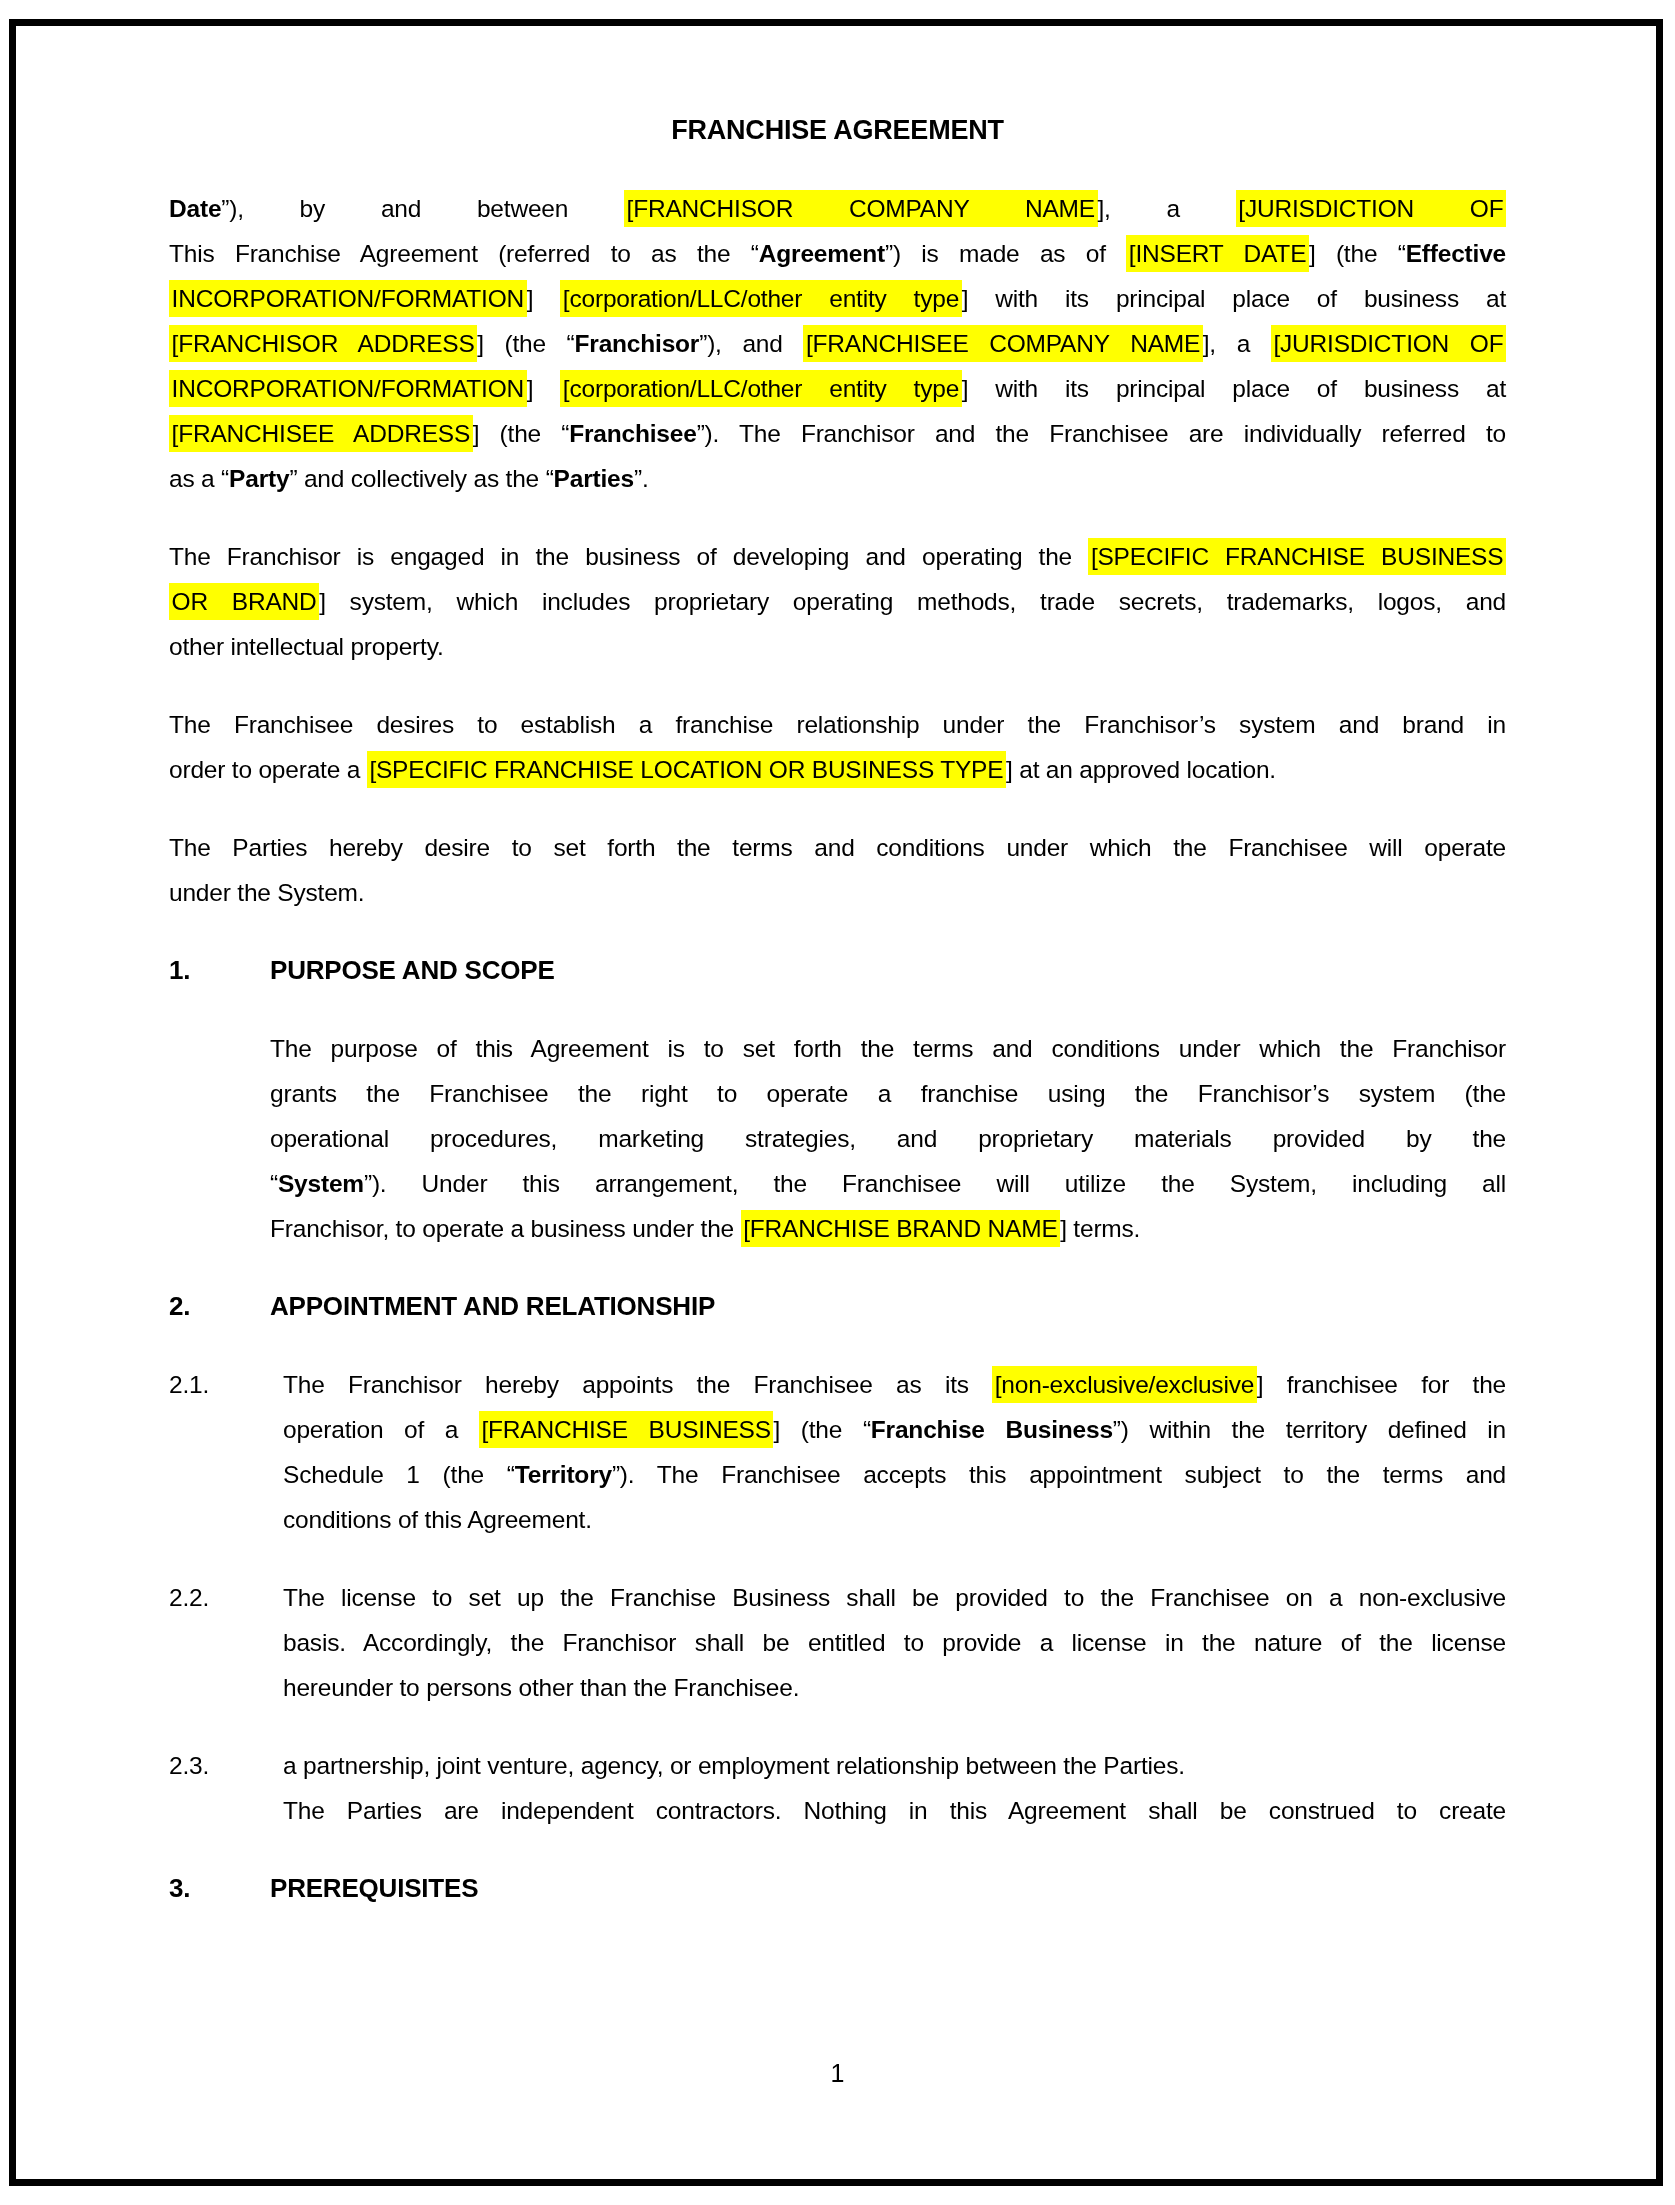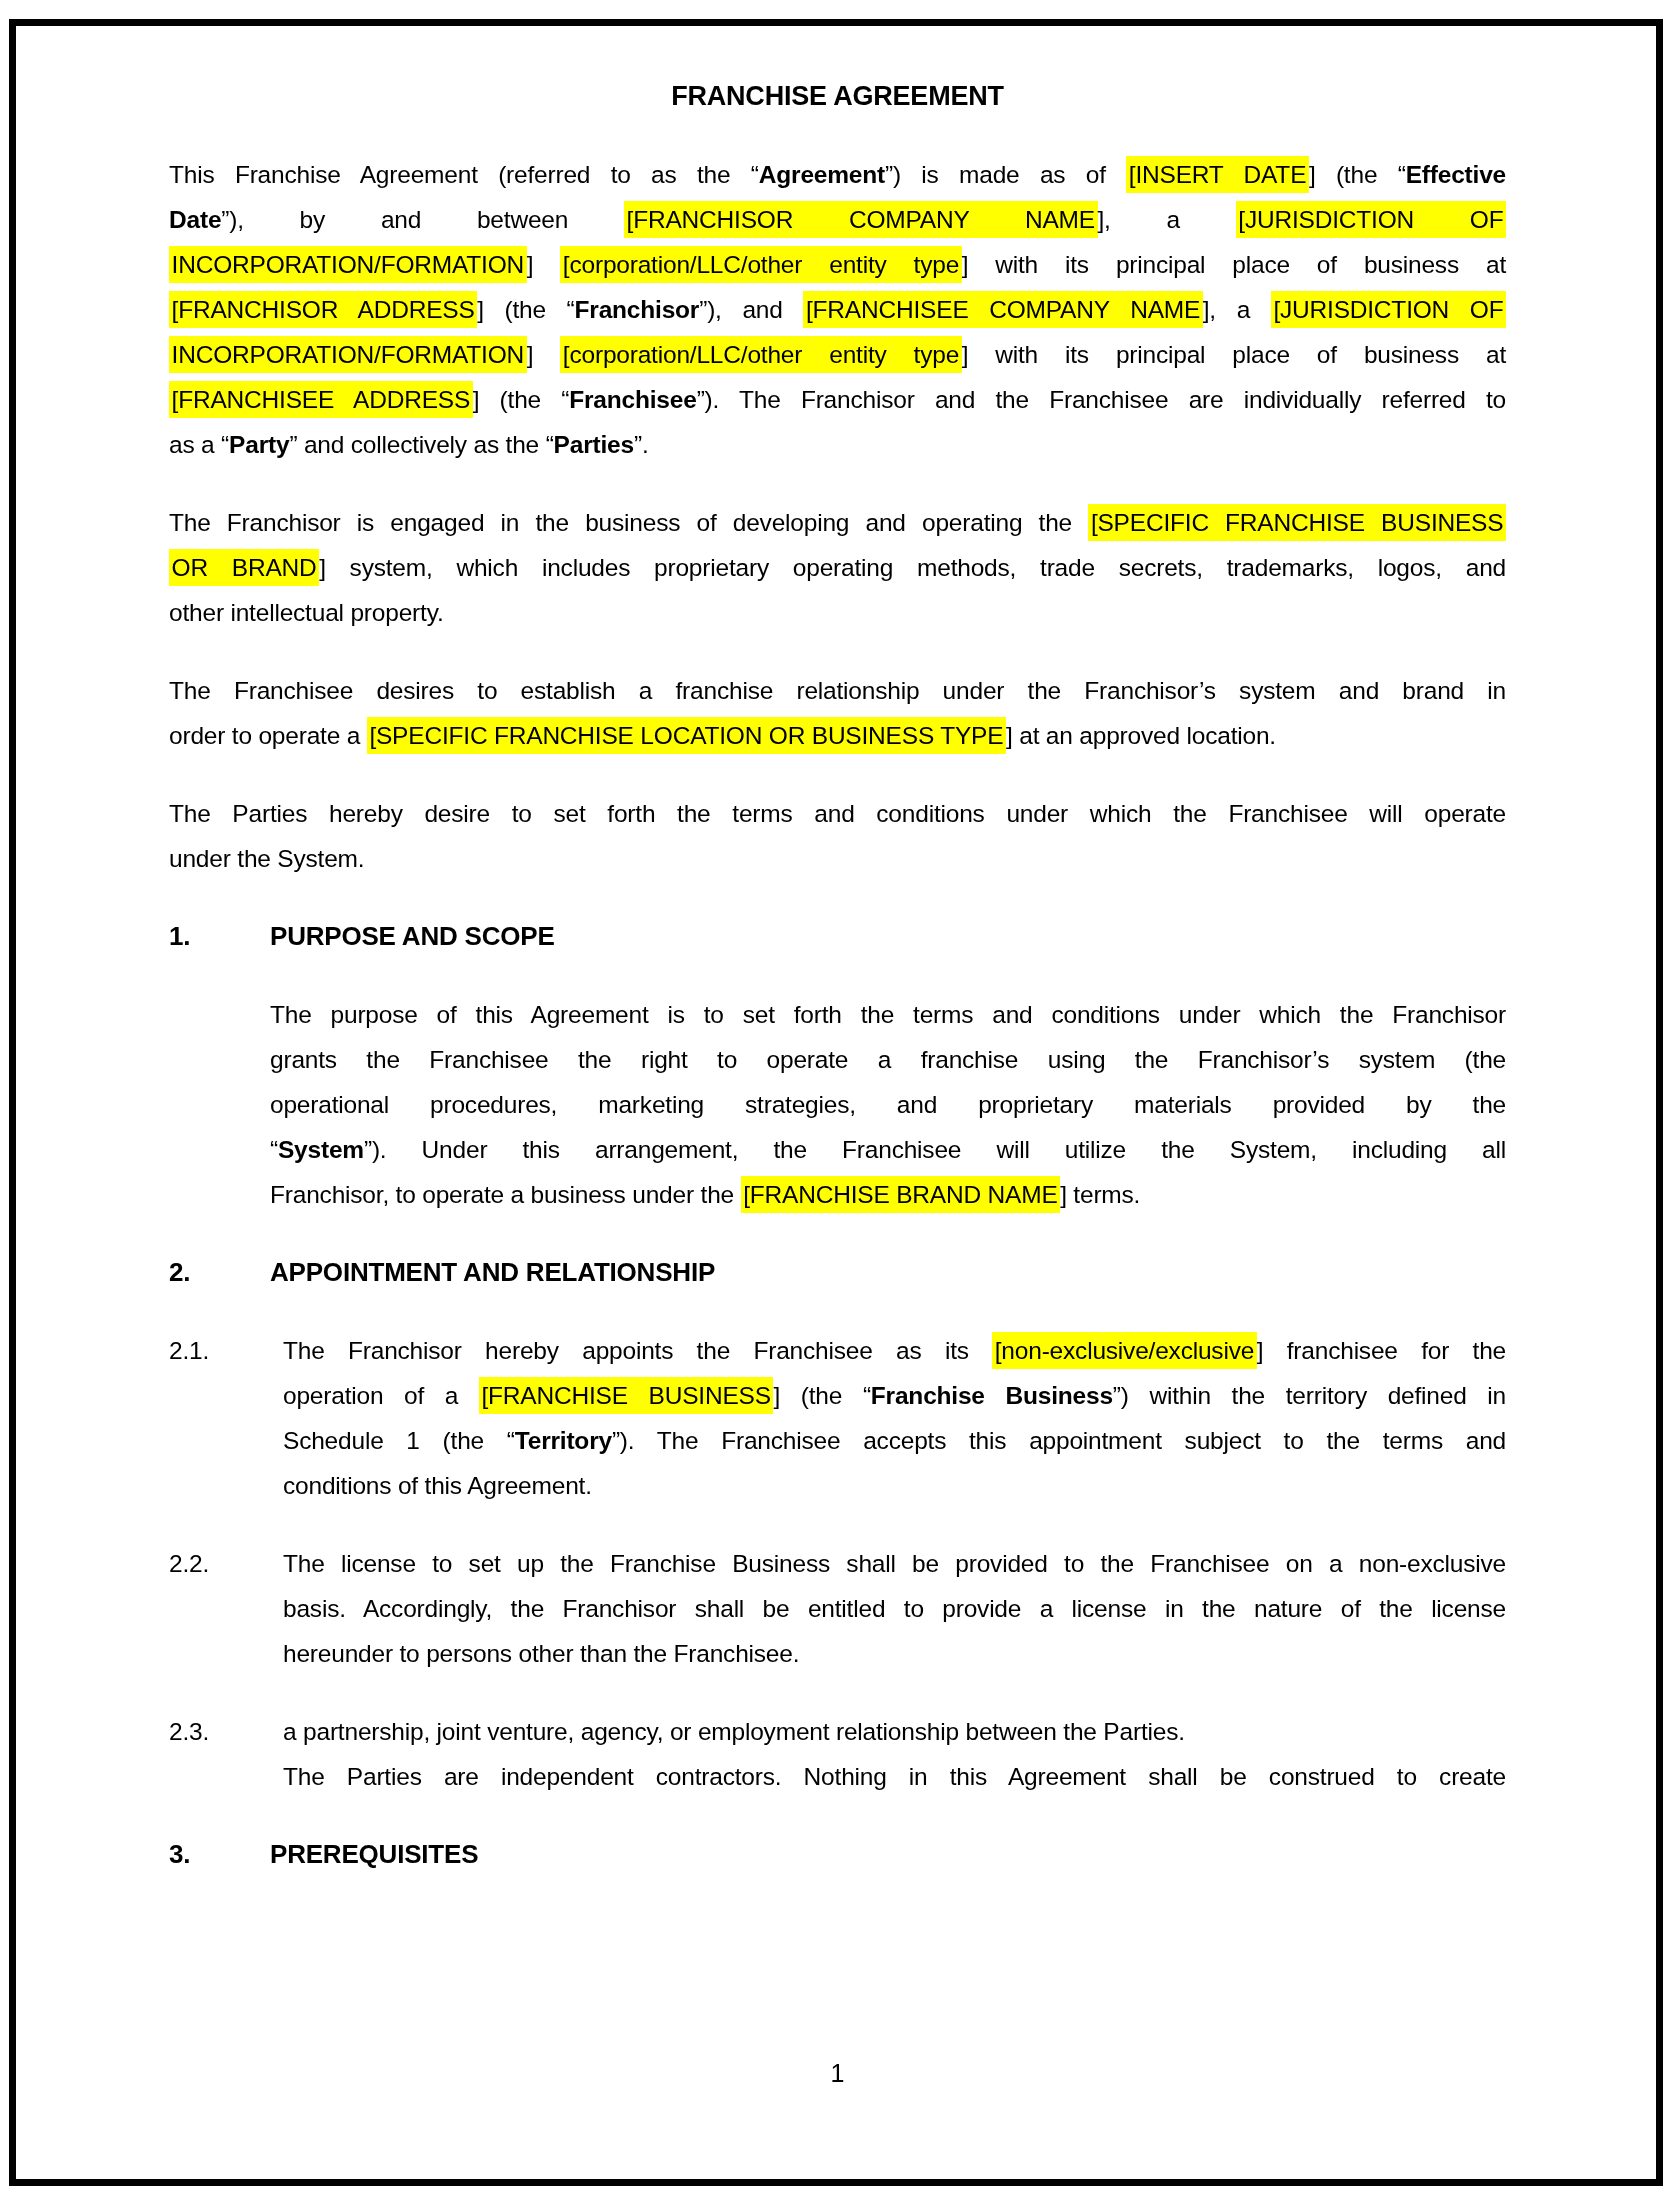--- a/index.html
+++ b/index.html
@@ -14,21 +14,21 @@
   .frame{
     position:absolute;left:8.7px;top:19px;
     width:1654px;height:2167px;
     border:7px solid #000;
     box-sizing:border-box;
     pointer-events:none;
   }
   .content{
     position:absolute;left:169px;top:0;
     width:1337px;
-    padding-top:74px;
+    padding-top:108px;
     font-size:24.5px;
     line-height:45px;
     letter-spacing:-0.2px;
   }
   .title{
     margin:0 0 33px 0;
     font-size:27px;
     font-weight:bold;
     line-height:45px;
     text-align:center;
@@ -51,22 +51,22 @@
 </head>
 <body>
 
 <div class="page">
   <div class="frame"></div>
   <div class="content">
     <h1 class="title">FRANCHISE AGREEMENT</h1>
     <div>
         <div class="block paragraph">
           <div class="pbody">
+            <div class="line j"><span class="b ">Date</span><span>”), by and between </span><span class="h">[FRANCHISOR COMPANY NAME</span><span>], a </span><span class="h">[JURISDICTION OF</span></div>
             <div class="line j"><span>This Franchise Agreement (referred to as the “</span><span class="b ">Agreement</span><span>”) is made as of </span><span class="h">[INSERT DATE</span><span>] (the “</span><span class="b ">Effective</span></div>
-            <div class="line j"><span class="b ">Date</span><span>”), by and between </span><span class="h">[FRANCHISOR COMPANY NAME</span><span>], a </span><span class="h">[JURISDICTION OF</span></div>
             <div class="line j"><span class="h">INCORPORATION/FORMATION</span><span>] </span><span class="h">[corporation/LLC/other entity type</span><span>] with its principal place of business at</span></div>
             <div class="line j"><span class="h">[FRANCHISOR ADDRESS</span><span>] (the “</span><span class="b ">Franchisor</span><span>”), and </span><span class="h">[FRANCHISEE COMPANY NAME</span><span>], a </span><span class="h">[JURISDICTION OF</span></div>
             <div class="line j"><span class="h">INCORPORATION/FORMATION</span><span>] </span><span class="h">[corporation/LLC/other entity type</span><span>] with its principal place of business at</span></div>
             <div class="line j"><span class="h">[FRANCHISEE ADDRESS</span><span>] (the “</span><span class="b ">Franchisee</span><span>”). The Franchisor and the Franchisee are individually referred to</span></div>
             <div class="line"><span>as a “</span><span class="b ">Party</span><span>” and collectively as the “</span><span class="b ">Parties</span><span>”.</span></div>
           </div>
         </div>
         <div class="block paragraph">
           <div class="pbody">
             <div class="line j"><span>The Franchisor is engaged in the business of developing and operating the </span><span class="h">[SPECIFIC FRANCHISE BUSINESS</span></div>

